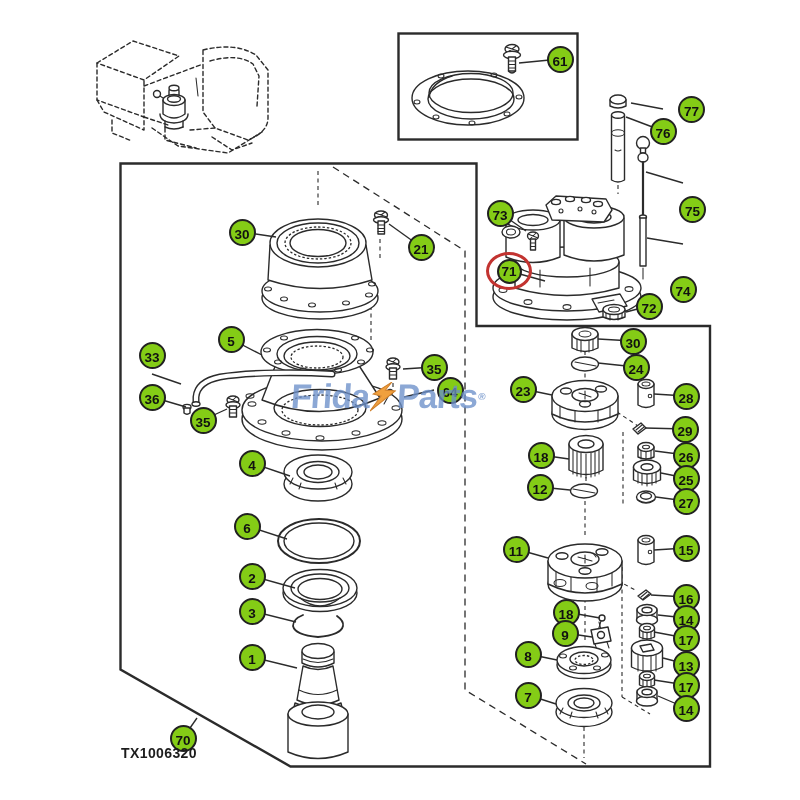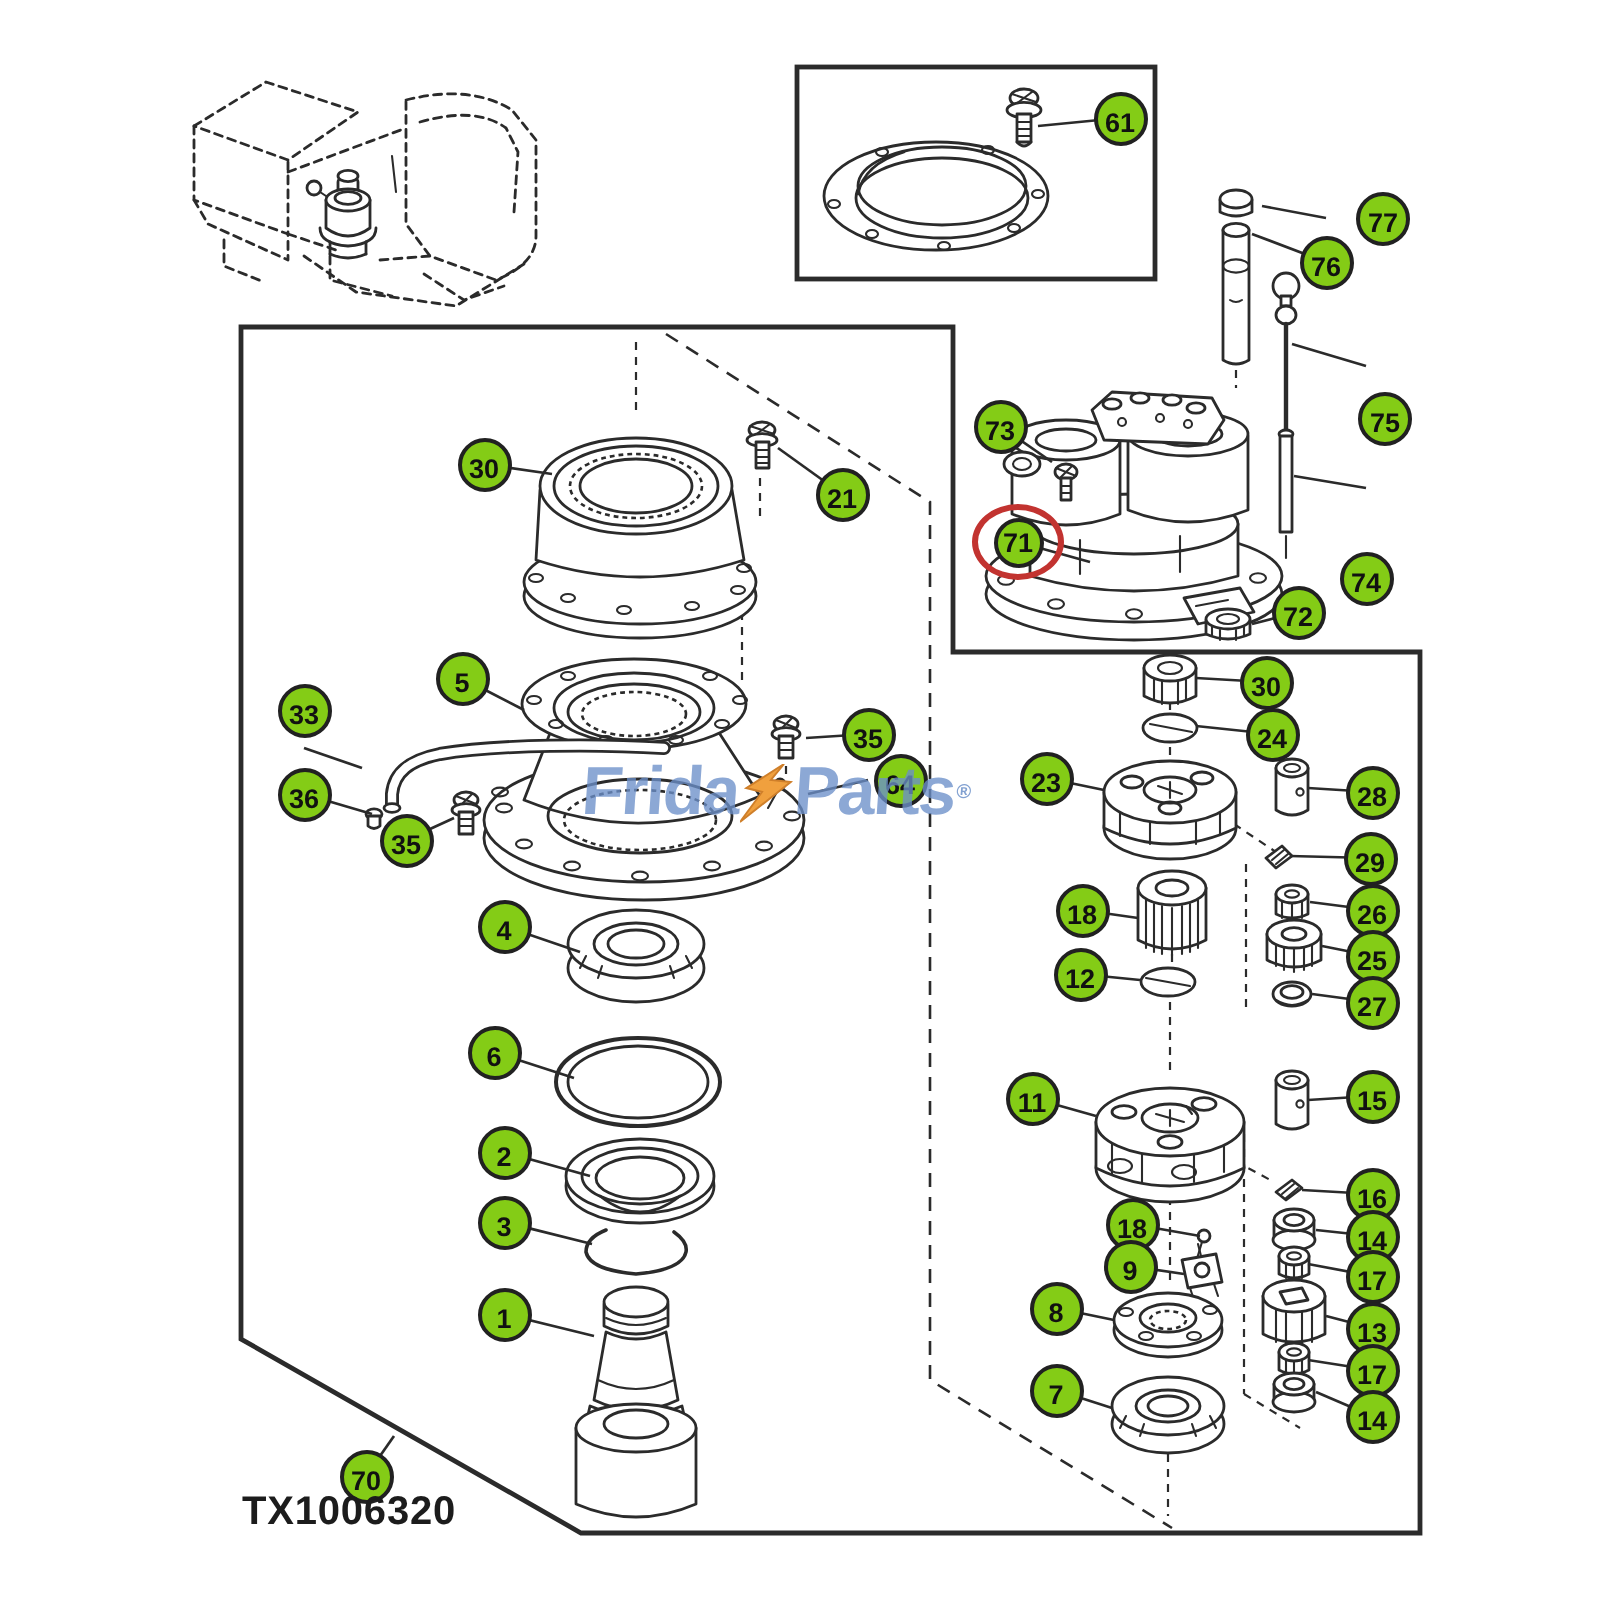--- a/index.html
+++ b/index.html
@@ -12,21 +12,21 @@
            text-align:center;z-index:3;box-sizing:border-box;}
   .red-ring{position:absolute;border:3.4px solid #c23330;border-radius:50%;z-index:2;
             background:transparent;box-sizing:border-box;}
   .watermark{position:absolute;left:291px;top:377px;z-index:6;display:flex;align-items:center;
              font-weight:bold;font-size:34px;letter-spacing:-1px;transform:skewX(-4deg);
              color:rgba(108,144,201,0.78);white-space:nowrap;}
   .watermark .bolt{display:inline-block;width:25px;height:30px;margin:0 1px 0 2px;}
   .watermark sup{font-size:10px;color:rgba(108,144,201,0.85);margin-left:1px;
                  vertical-align:super;letter-spacing:0;}
   .tx-code{position:absolute;left:121px;top:745px;z-index:4;font-weight:bold;
-           font-size:20px;color:#1c1c1c;letter-spacing:0.4px;}
+           font-size:14px;color:#1c1c1c;letter-spacing:0.4px;}
   
   .ln{fill:none;stroke:#2b2b2b;stroke-width:1.4;stroke-linecap:round;stroke-linejoin:round;}
   .wf{fill:#ffffff;stroke:#2b2b2b;stroke-width:1.4;stroke-linejoin:round;}
   .bd{fill:none;stroke:#2b2b2b;stroke-width:2.4;}
   .dsh{fill:none;stroke:#2b2b2b;stroke-width:1.3;stroke-dasharray:7 5;}
   .dshT{fill:none;stroke:#2b2b2b;stroke-width:1.1;stroke-dasharray:4 3.5;}
   .teeth{fill:none;stroke:#2b2b2b;stroke-width:1.3;stroke-dasharray:2.4 2;}
   .thin{stroke-width:1.05;}
   .leader{stroke:#2b2b2b;stroke-width:1.35;}
 </style>

